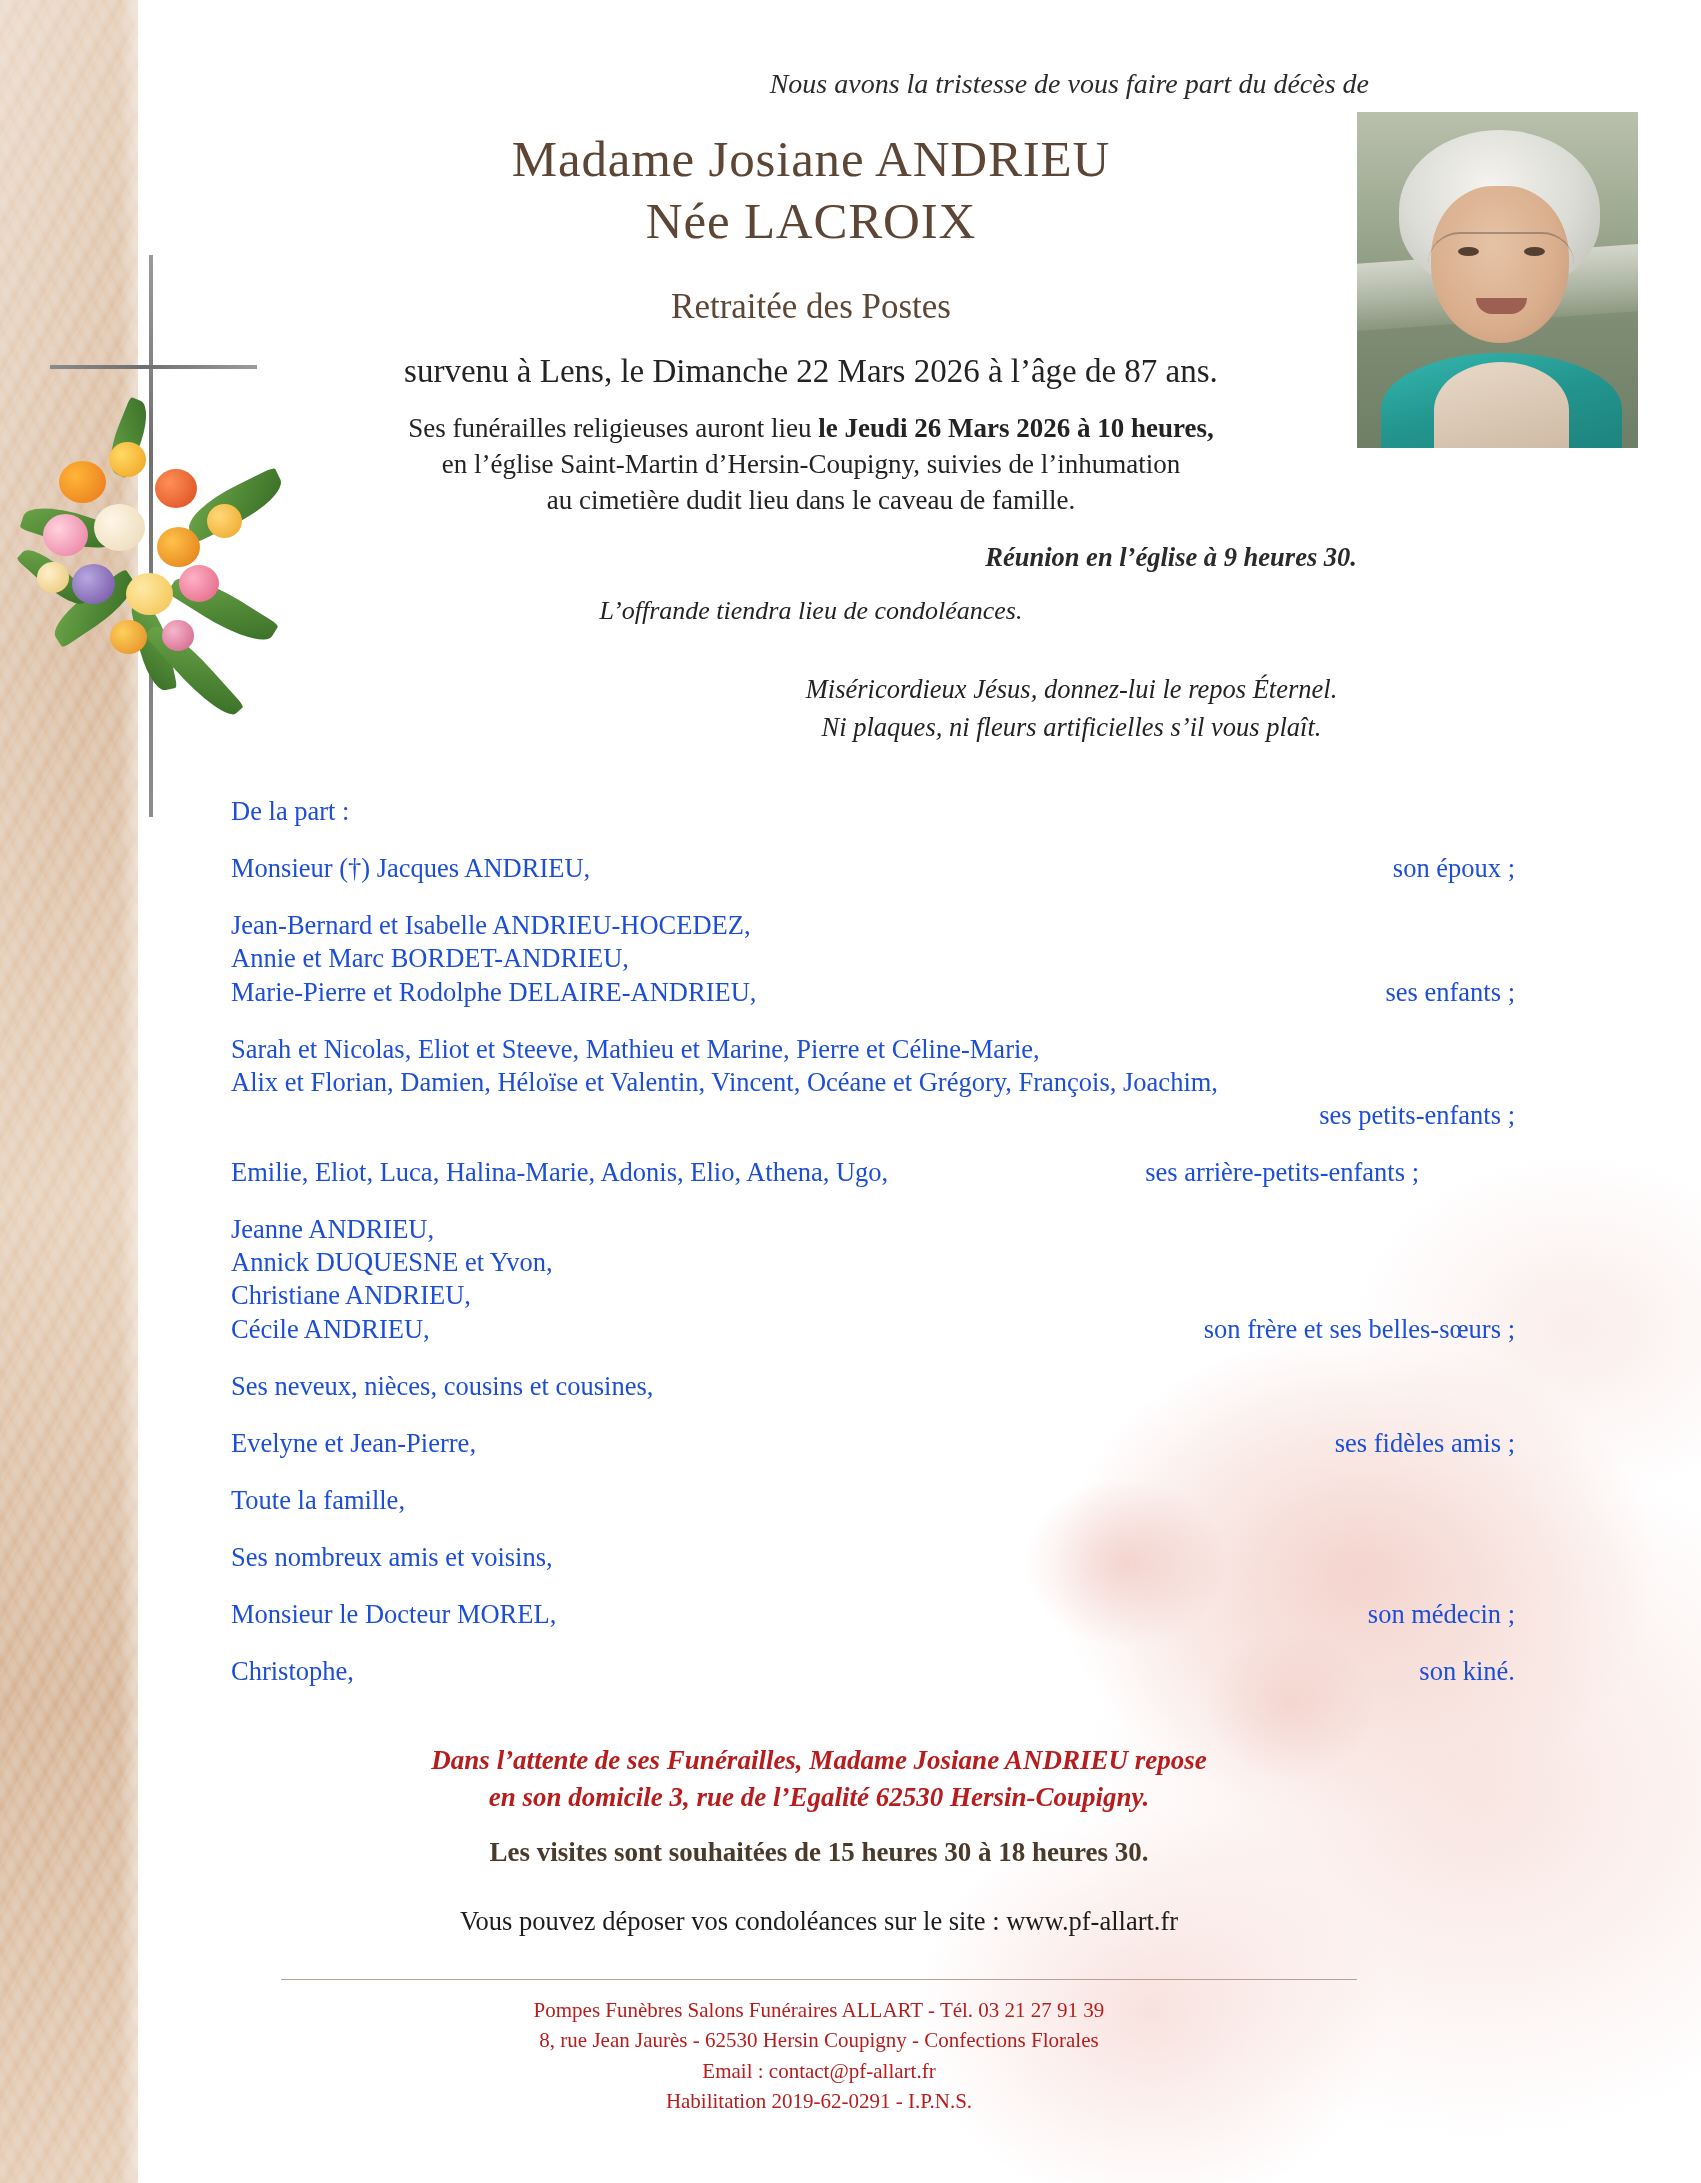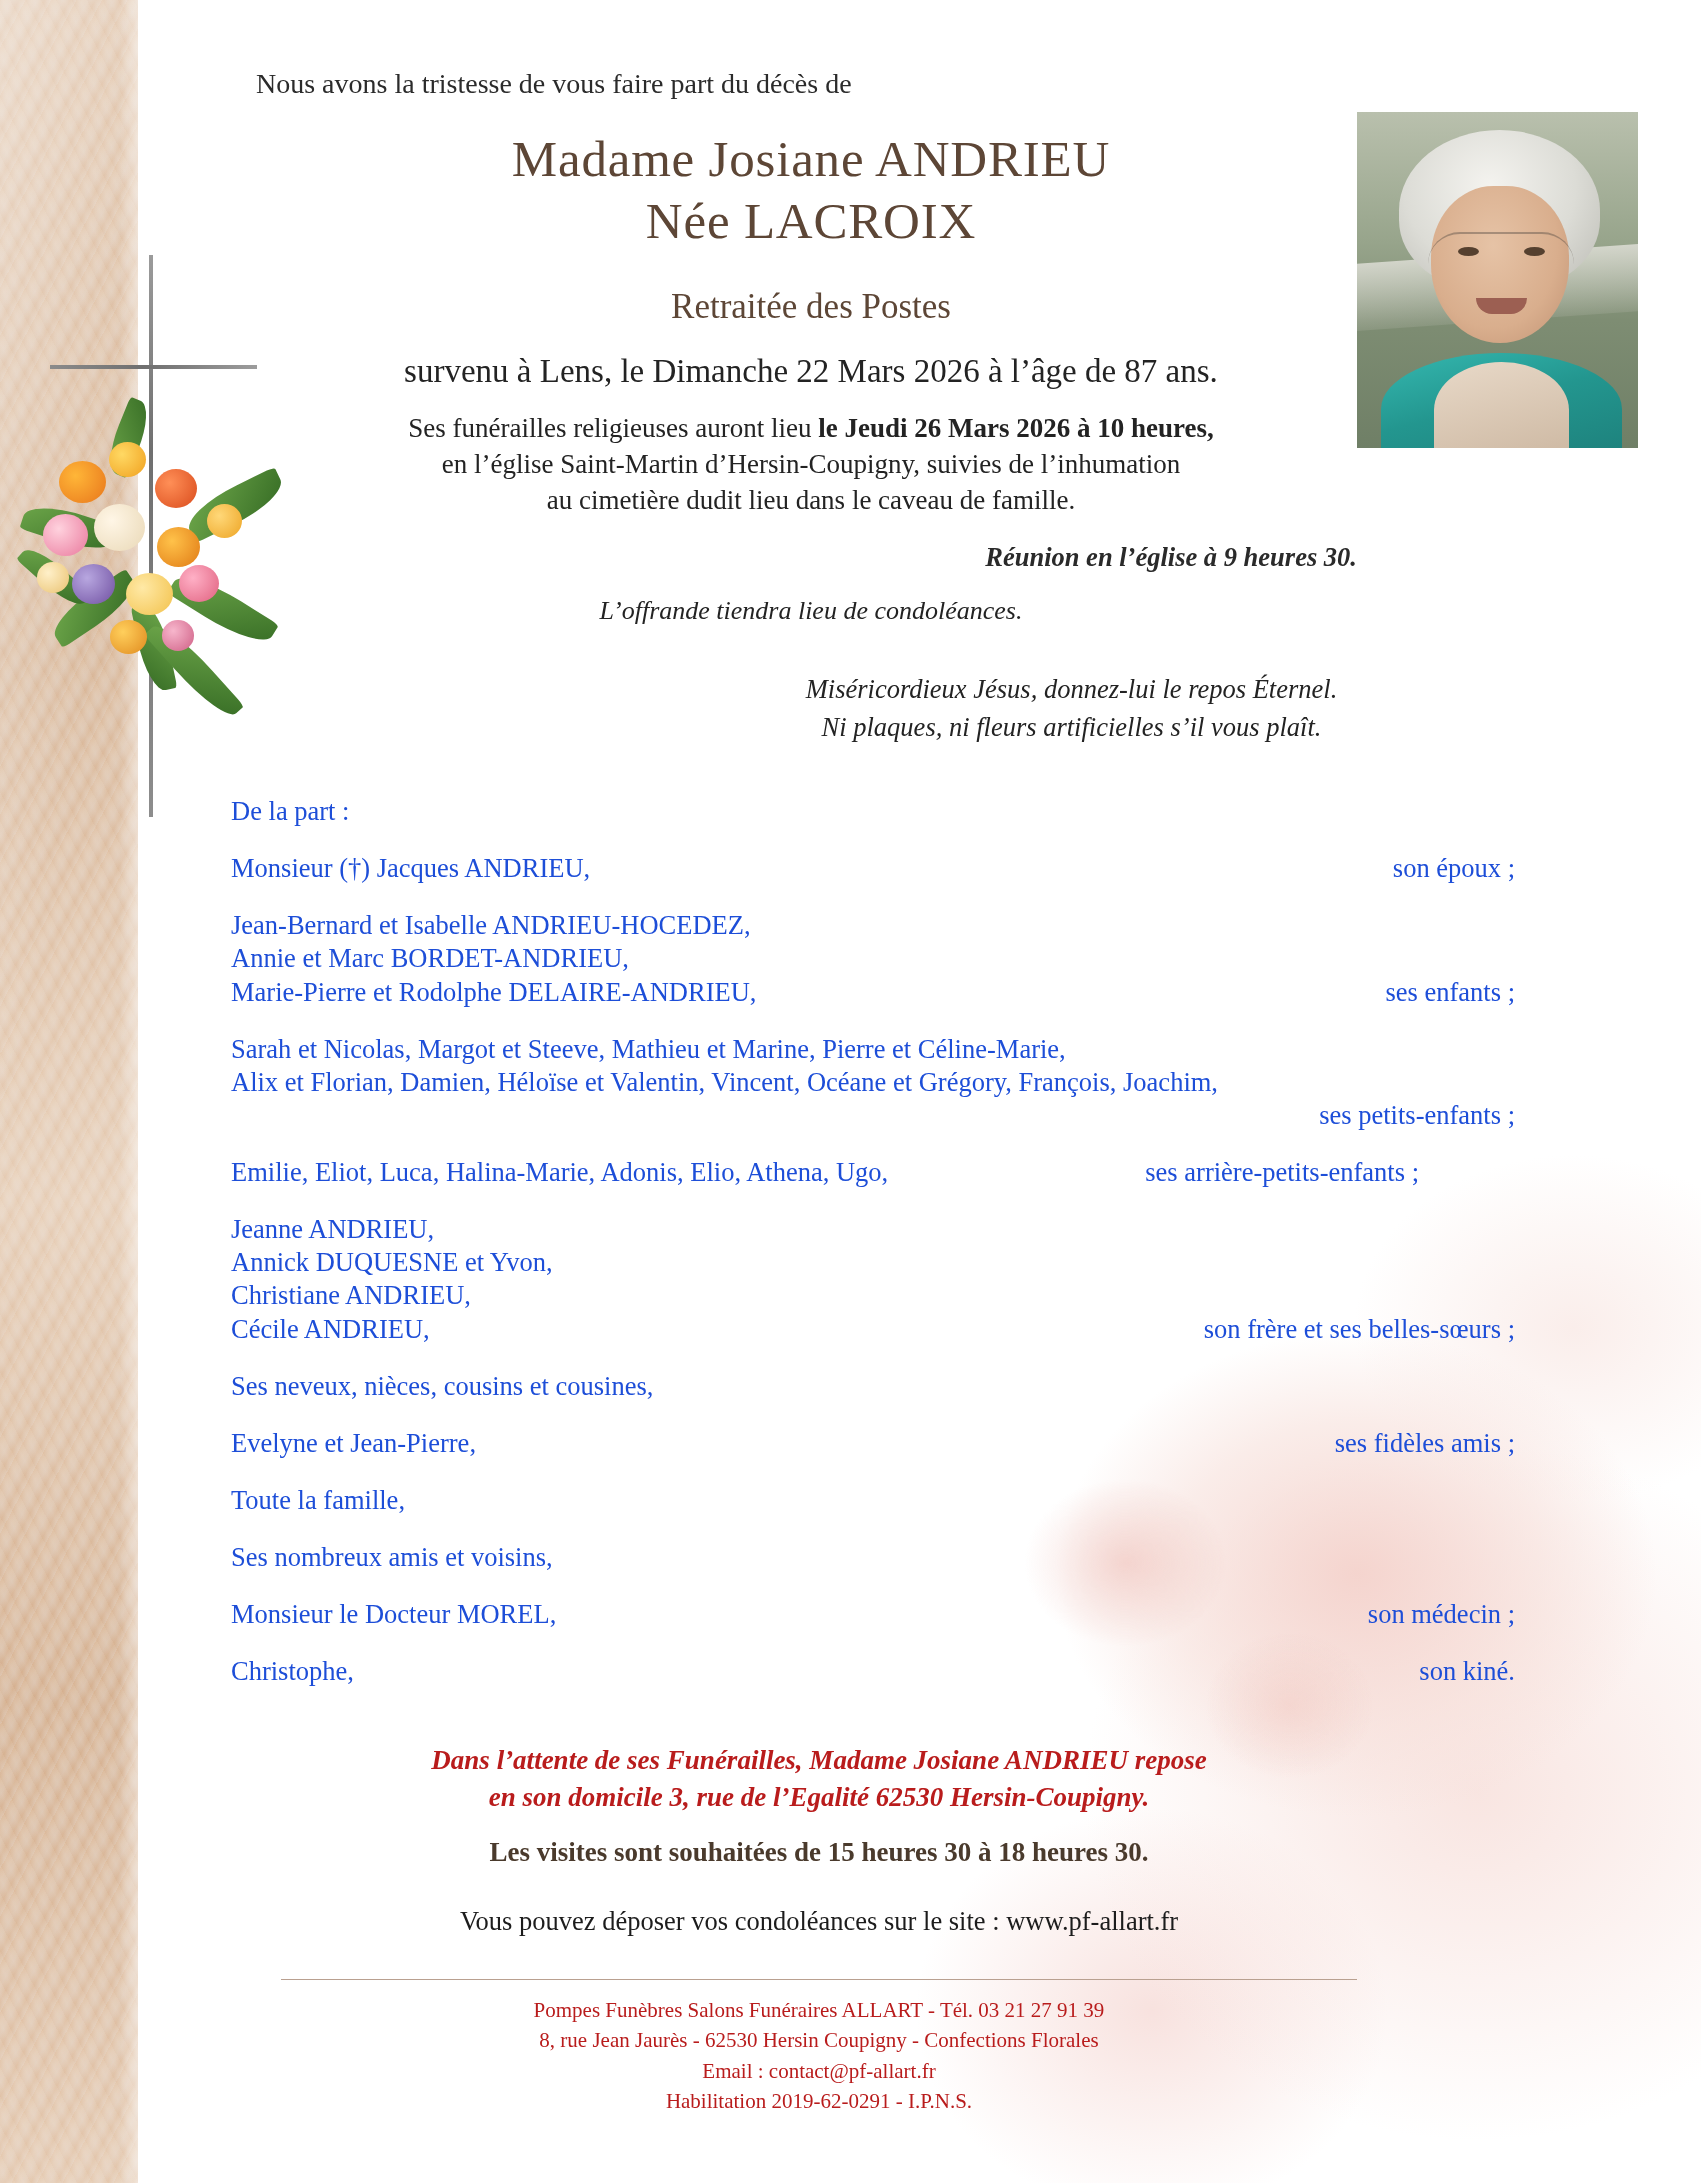--- a/index.html
+++ b/index.html
@@ -200,26 +200,27 @@
   
   .sheet {
     position: absolute;
     left: 0;
     top: 0;
     width: 1702px;
     height: 2183px;
   }
   .intro {
     position: absolute;
-    left: 256px;
+    left: 277px;
     top: 68px;
     width: 1092px;
     font-size: 28px;
     color: #2b2b2b;
-    text-align: left;
+    text-align: right;
+    font-style: italic;
   }
   .name {
     position: absolute;
     left: 265px;
     top: 128px;
     width: 1092px;
     text-align: center;
     font-size: 51px;
     color: #5d4636;
     letter-spacing: 0.8px;
@@ -409,21 +410,21 @@
   <div class="family">
     <div class="fam-row">De la part :</div>
     <div class="gap-m"></div>
     <div id="family-rows">
         <div class="fam-row"><span class="fam-left">Monsieur (†) Jacques ANDRIEU,</span><span class="fam-right">son époux ;</span></div>
         <div class="gap-m"></div>
         <div class="fam-row"><span class="fam-left">Jean-Bernard et Isabelle ANDRIEU-HOCEDEZ,</span></div>
         <div class="fam-row"><span class="fam-left">Annie et Marc BORDET-ANDRIEU,</span></div>
         <div class="fam-row"><span class="fam-left">Marie-Pierre et Rodolphe DELAIRE-ANDRIEU,</span><span class="fam-right">ses enfants ;</span></div>
         <div class="gap-m"></div>
-        <div class="fam-row"><span class="fam-left">Sarah et Nicolas, Margot et Steeve, Mathieu et Marine, Pierre et Céline-Marie,</span></div>
+        <div class="fam-row"><span class="fam-left">Sarah et Nicolas, Eliot et Steeve, Mathieu et Marine, Pierre et Céline-Marie,</span></div>
         <div class="fam-row"><span class="fam-left">Alix et Florian, Damien, Héloïse et Valentin, Vincent, Océane et Grégory, François, Joachim,</span></div>
         <div class="fam-row"><span class="fam-left">&nbsp;</span><span class="fam-right">ses petits-enfants ;</span></div>
         <div class="gap-m"></div>
         <div class="fam-row"><span class="fam-left">Emilie, Eliot, Luca, Halina-Marie, Adonis, Elio, Athena, Ugo,</span><span class="fam-right" style="right: 96px;">ses arrière-petits-enfants ;</span></div>
         <div class="gap-m"></div>
         <div class="fam-row"><span class="fam-left">Jeanne ANDRIEU,</span></div>
         <div class="fam-row"><span class="fam-left">Annick DUQUESNE et Yvon,</span></div>
         <div class="fam-row"><span class="fam-left">Christiane ANDRIEU,</span></div>
         <div class="fam-row"><span class="fam-left">Cécile ANDRIEU,</span><span class="fam-right">son frère et ses belles-sœurs ;</span></div>
         <div class="gap-m"></div>

